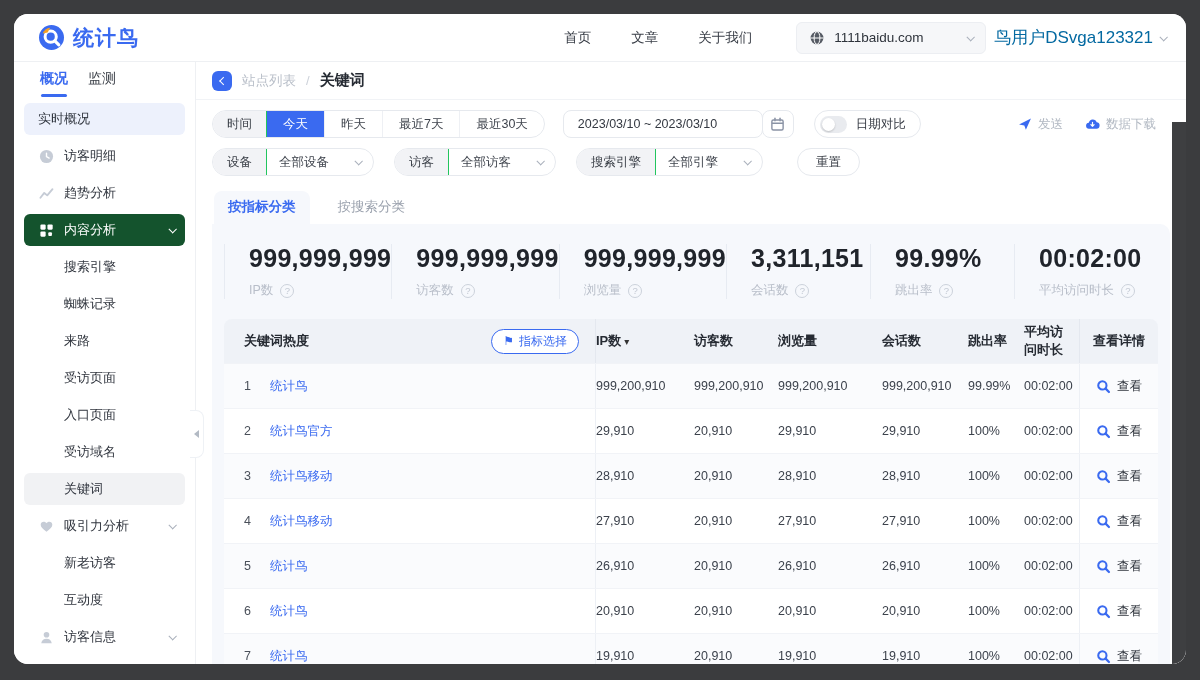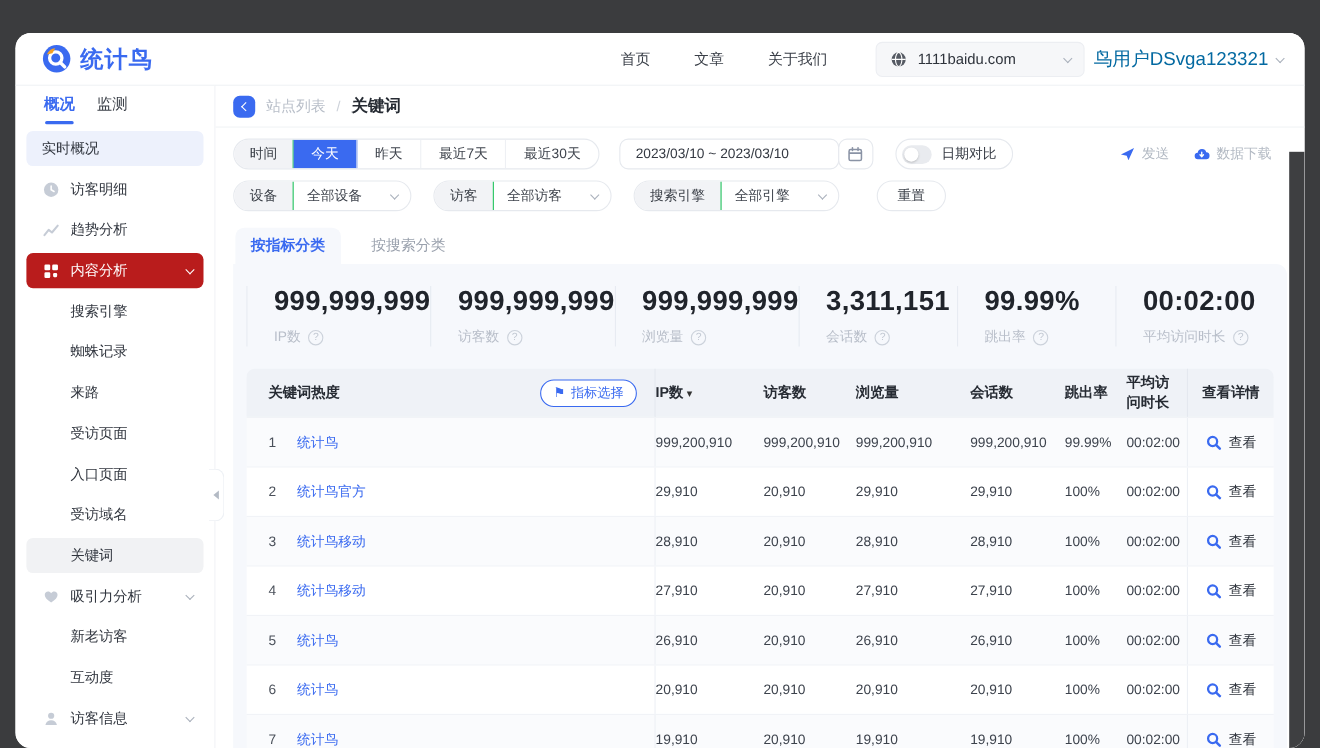--- a/index.html
+++ b/index.html
@@ -3,21 +3,21 @@
 <meta charset="utf-8">
 <style>
   * { box-sizing: border-box; margin: 0; padding: 0; }
   html,body { width:1200px; height:680px; }
   body {
     background:#3b3c3e;
     font-family:"Liberation Sans","DejaVu Sans",sans-serif;
     position:relative; overflow:hidden;
   }
   .window{
-    position:absolute; left:14px; top:30px; width:1172px; height:650px;
+    position:absolute; left:14px; top:14px; width:1172px; height:650px;
     background:#fff; border-radius:14px; overflow:hidden;
     display:flex; flex-direction:column;
   }
   
   .app-header{ flex:0 0 48px; display:flex; align-items:center;
     padding:0 20px 0 24px; border-bottom:1px solid #eef0f3; background:#fff;}
   .logo{ display:flex; align-items:center; gap:8px; }
   .logo-text{ font-size:21px; font-weight:bold; color:#3A6AF0; letter-spacing:1px;}
   .header-right{ margin-left:auto; display:flex; align-items:center; gap:0;}
   .top-nav{ display:flex; gap:40px; margin-right:44px;}
@@ -41,21 +41,21 @@
   .side-tab.active{ color:#3A6AF0; font-weight:bold;}
   .side-tab.active::after{ content:''; position:absolute; left:50%;
     transform:translateX(-50%); bottom:-7px; width:26px; height:3px;
     background:#3A6AF0; border-radius:2px;}
   .s-item{ display:flex; align-items:center; height:32px; border-radius:6px;
     padding:0 10px 0 14px; font-size:13px; color:#30353e; margin:5px 0; cursor:pointer;}
   .s-item .ic{ width:16px; height:16px; margin-right:10px; color:#c6ccd6;
     display:flex; align-items:center; justify-content:center;}
   .s-item.sub{ padding-left:40px;}
   .s-item.light{ background:#edf1fc;}
-  .s-item.active{ background:#b91c1c; color:#fff;}
+  .s-item.active{ background:#14532d; color:#fff;}
   .s-item.active .ic{ color:#fff;}
   .s-item.selected{ background:#f1f2f4;}
   .s-item .chev{ margin-left:auto;}
   .s-item.active .chev{ border-color:#fff;}
   .collapse-handle{ position:absolute; left:176px; top:348px; width:14px; height:48px;
     background:#fff; border:1px solid #eef1f5; border-left:none;
     border-radius:0 8px 8px 0; display:flex; align-items:center;
     justify-content:center; cursor:pointer; z-index:5;}
   .collapse-handle .tri{ width:0; height:0; border-top:4px solid transparent;
     border-bottom:4px solid transparent; border-right:5px solid #b3bac4;}

